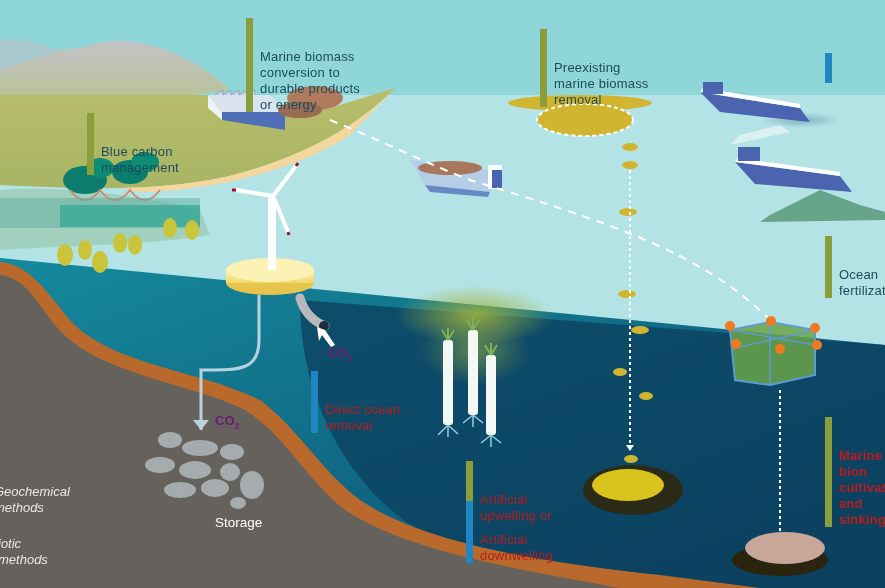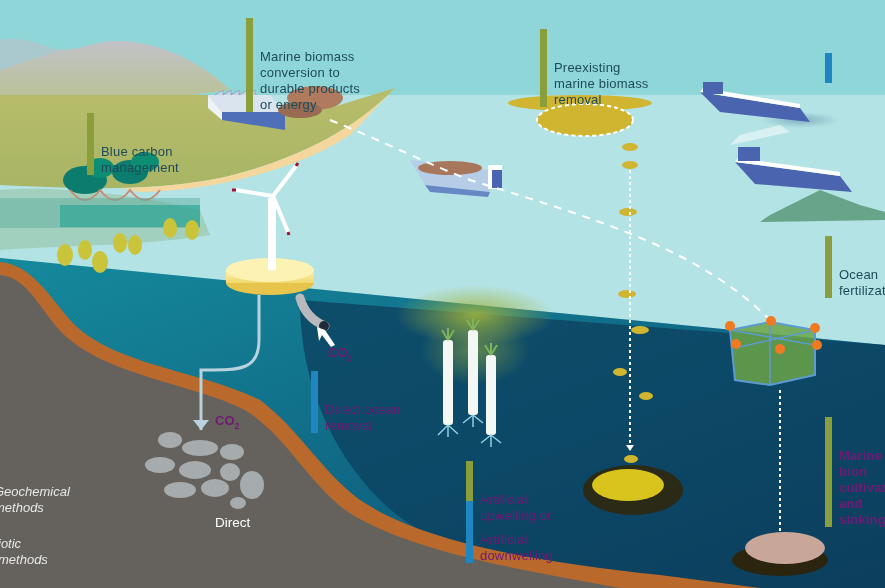--- a/index.html
+++ b/index.html
@@ -1,20 +1,20 @@
 <!DOCTYPE html>
 <html><head>
 <meta charset="utf-8">
 <style>
   html, body { margin: 0; padding: 0; }
   body { width: 885px; height: 588px; overflow: hidden; position: relative; background: #8fd6d8; font-family: "Liberation Sans", sans-serif; }
   #scene { position: absolute; left: 0; top: 0; width: 885px; height: 588px; }
   .label { position: absolute; font-size: 13px; line-height: 16px; color: #1d4b5a; white-space: pre-line; padding-left: 14px; letter-spacing: 0.2px; margin-left: 28px; }
   .label .bar { position: absolute; left: 0; top: 1px; width: 7px; bottom: 1px; }
-  .label.light { color: #701a75; }
+  .label.light { color: #b91c1c; }
   .bar.green { background: #8a9e3b; }
   .bar.blue { background: #1f86c2; }
   .free-text { position: absolute; font-size: 13px; line-height: 16px; white-space: pre-line; }
   .italic { font-style: italic; color: #e8e8e8; }
   .co2 { position: absolute; color: #701a75; font-weight: bold; font-size: 13px; }
   .co2 sub { font-size: 9px; }
   .storage { position: absolute; color: #ffffff; font-size: 13.5px; }
 </style>
 </head>
 <body>
@@ -251,18 +251,18 @@
   <span>Artificial
 downwelling</span>
 </div>
 
 <div class="co2" style="left:328px;top:345px;">
   <span>CO</span><sub>2</sub>
 </div>
 <div class="co2" style="left:215px;top:413px;">
   <span>CO</span><sub>2</sub>
 </div>
-<div class="storage" style="left:215px;top:515px;">Direct</div>
+<div class="storage" style="left:215px;top:515px;">Storage</div>
 
 <div class="free-text italic" style="left:-6px;top:484px;">Geochemical
 methods</div>
 <div class="free-text italic" style="left:-2px;top:536px;">iotic
 methods</div>
 
 </body></html>

